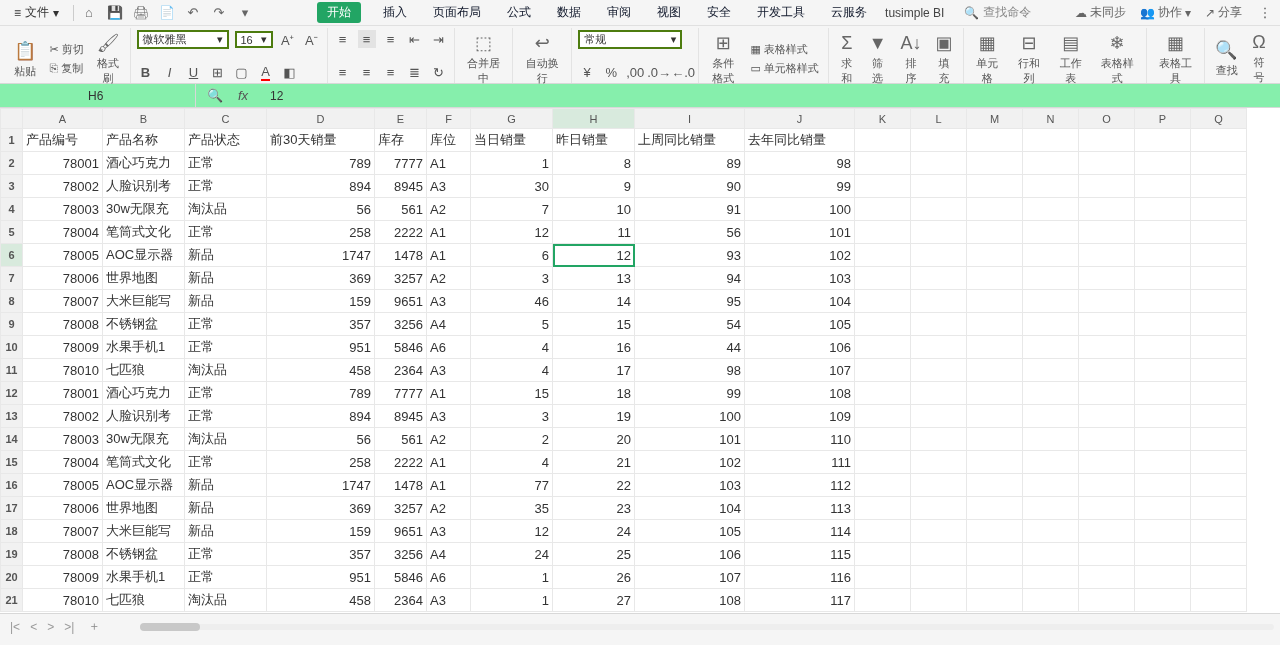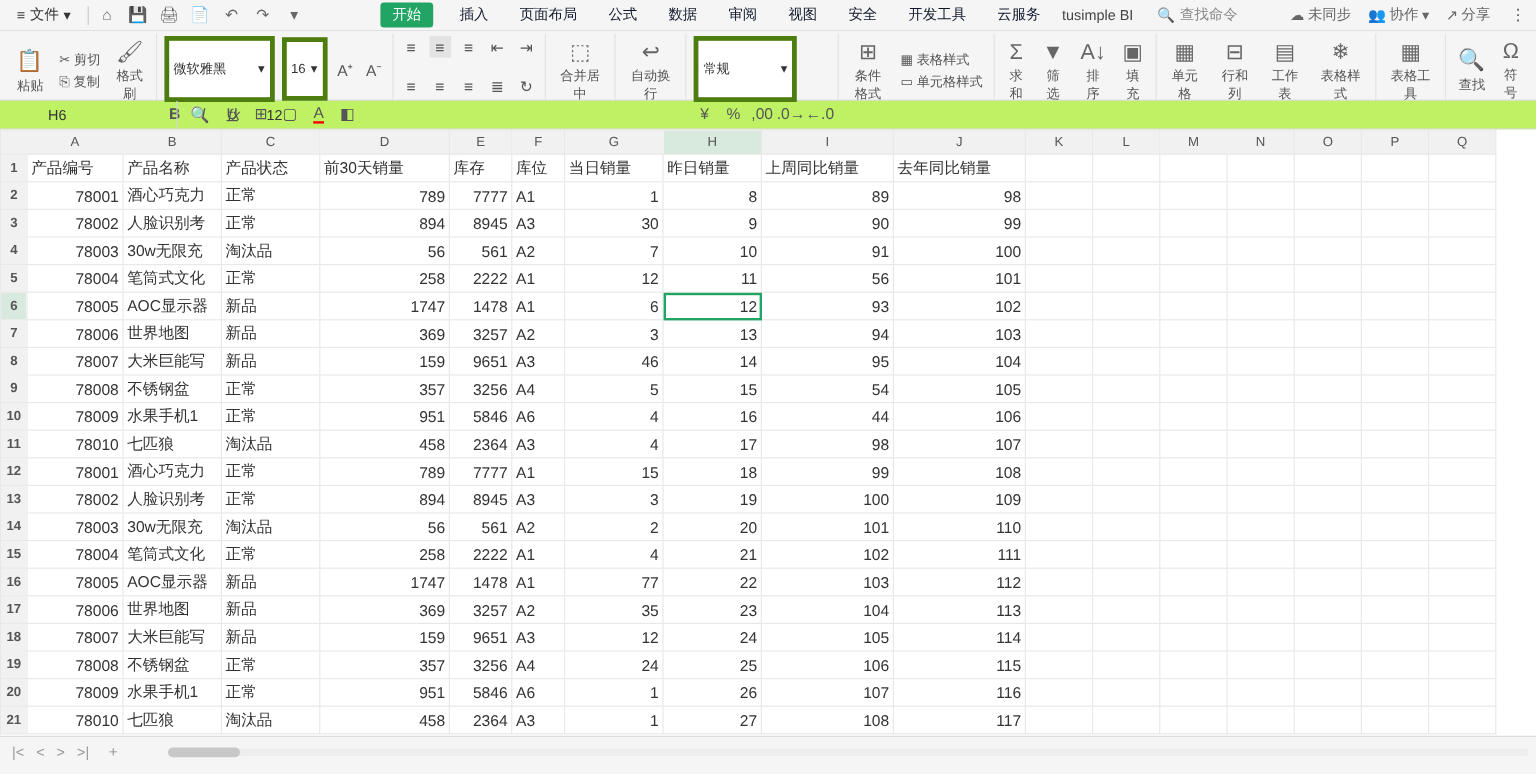--- a/index.html
+++ b/index.html
@@ -20,25 +20,25 @@
 .menubar .right .item { display:flex; align-items:center; gap:3px; cursor:pointer;}
 
 
 .ribbon { height:58px; background:#f5f5f5; display:flex; border-bottom:1px solid #d8d8d8; padding:2px 4px 0 4px;}
 .group { display:flex; flex-direction:column; justify-content:space-between; padding:2px 6px; border-right:1px solid #e3e3e3; }
 .group .row { display:flex; gap:6px; align-items:center; }
 .group .lbl { font-size:11px; color:#555; text-align:center; cursor:pointer;}
 .bigbtn { display:flex; flex-direction:column; align-items:center; gap:2px; cursor:pointer; color:#555; padding:2px 4px;}
 .bigbtn .ic { font-size:18px; color:#666;}
 .smallbtn { display:flex; align-items:center; gap:3px; cursor:pointer; padding:1px 3px; color:#555; white-space:nowrap; font-size:11px;}
-.fontsel { border:4px solid #4d7c0f; background:#fff; padding:16px 4px; font-size:11px; display:flex; align-items:center; gap:3px; }
+.fontsel { border:2px solid #4d7c0f; background:#fff; padding:0 4px; font-size:11px; display:flex; align-items:center; gap:3px; }
 .ibtn { width:18px; height:18px; display:inline-flex; align-items:center; justify-content:center; color:#555; cursor:pointer; font-size:13px;}
 
 
-.fxbar { height:24px; background:#bef264; border-bottom:1px solid #d8d8d8; display:flex; align-items:center;}
+.fxbar { height:24px; background:#86efac; border-bottom:1px solid #d8d8d8; display:flex; align-items:center;padding-left:48px;}
 .namebox { width:148px; border-right:1px solid #d8d8d8; padding-left:40px; font-size:12px; color:#333; display:flex; align-items:center; height:100%;}
 .fxctrl { display:flex; align-items:center; padding:0 10px; gap:10px; color:#888;}
 .fxval { padding-left:8px; font-size:12px;}
 
 
 .gridwrap { position:relative; background:#fff; height:505px; overflow:hidden;}
 table.sheet { border-collapse:collapse; table-layout:fixed; }
 .sheet th, .sheet td { border:1px solid #e8e8e8; height:23px; overflow:hidden; white-space:nowrap; padding:0 3px; font-size:13px; }
 .sheet thead th { background:#f1f1f1; font-weight:normal; color:#555; text-align:center; height:20px; font-size:11px;}
 .sheet thead th.sel { background:#d8eadd; }
@@ -193,21 +193,21 @@
       </div>
   </div>
   <div class="group">
     <div class="bigbtn">
         <span class="ic">↩</span>
         <span class="lbl">自动换行</span>
       </div>
   </div>
   <div class="group">
     <div class="row">
-        <div class="fontsel" style="width:86px">
+        <div class="fontsel" style="width:104px">
           <span>常规</span>
           <span style="margin-left:auto">▾</span>
         </div>
       </div>
     <div class="row">
       <span class="ibtn">¥</span>
       <span class="ibtn">%</span>
       <span class="ibtn">,00</span>
       <span class="ibtn">.0→</span>
       <span class="ibtn">←.0</span>

